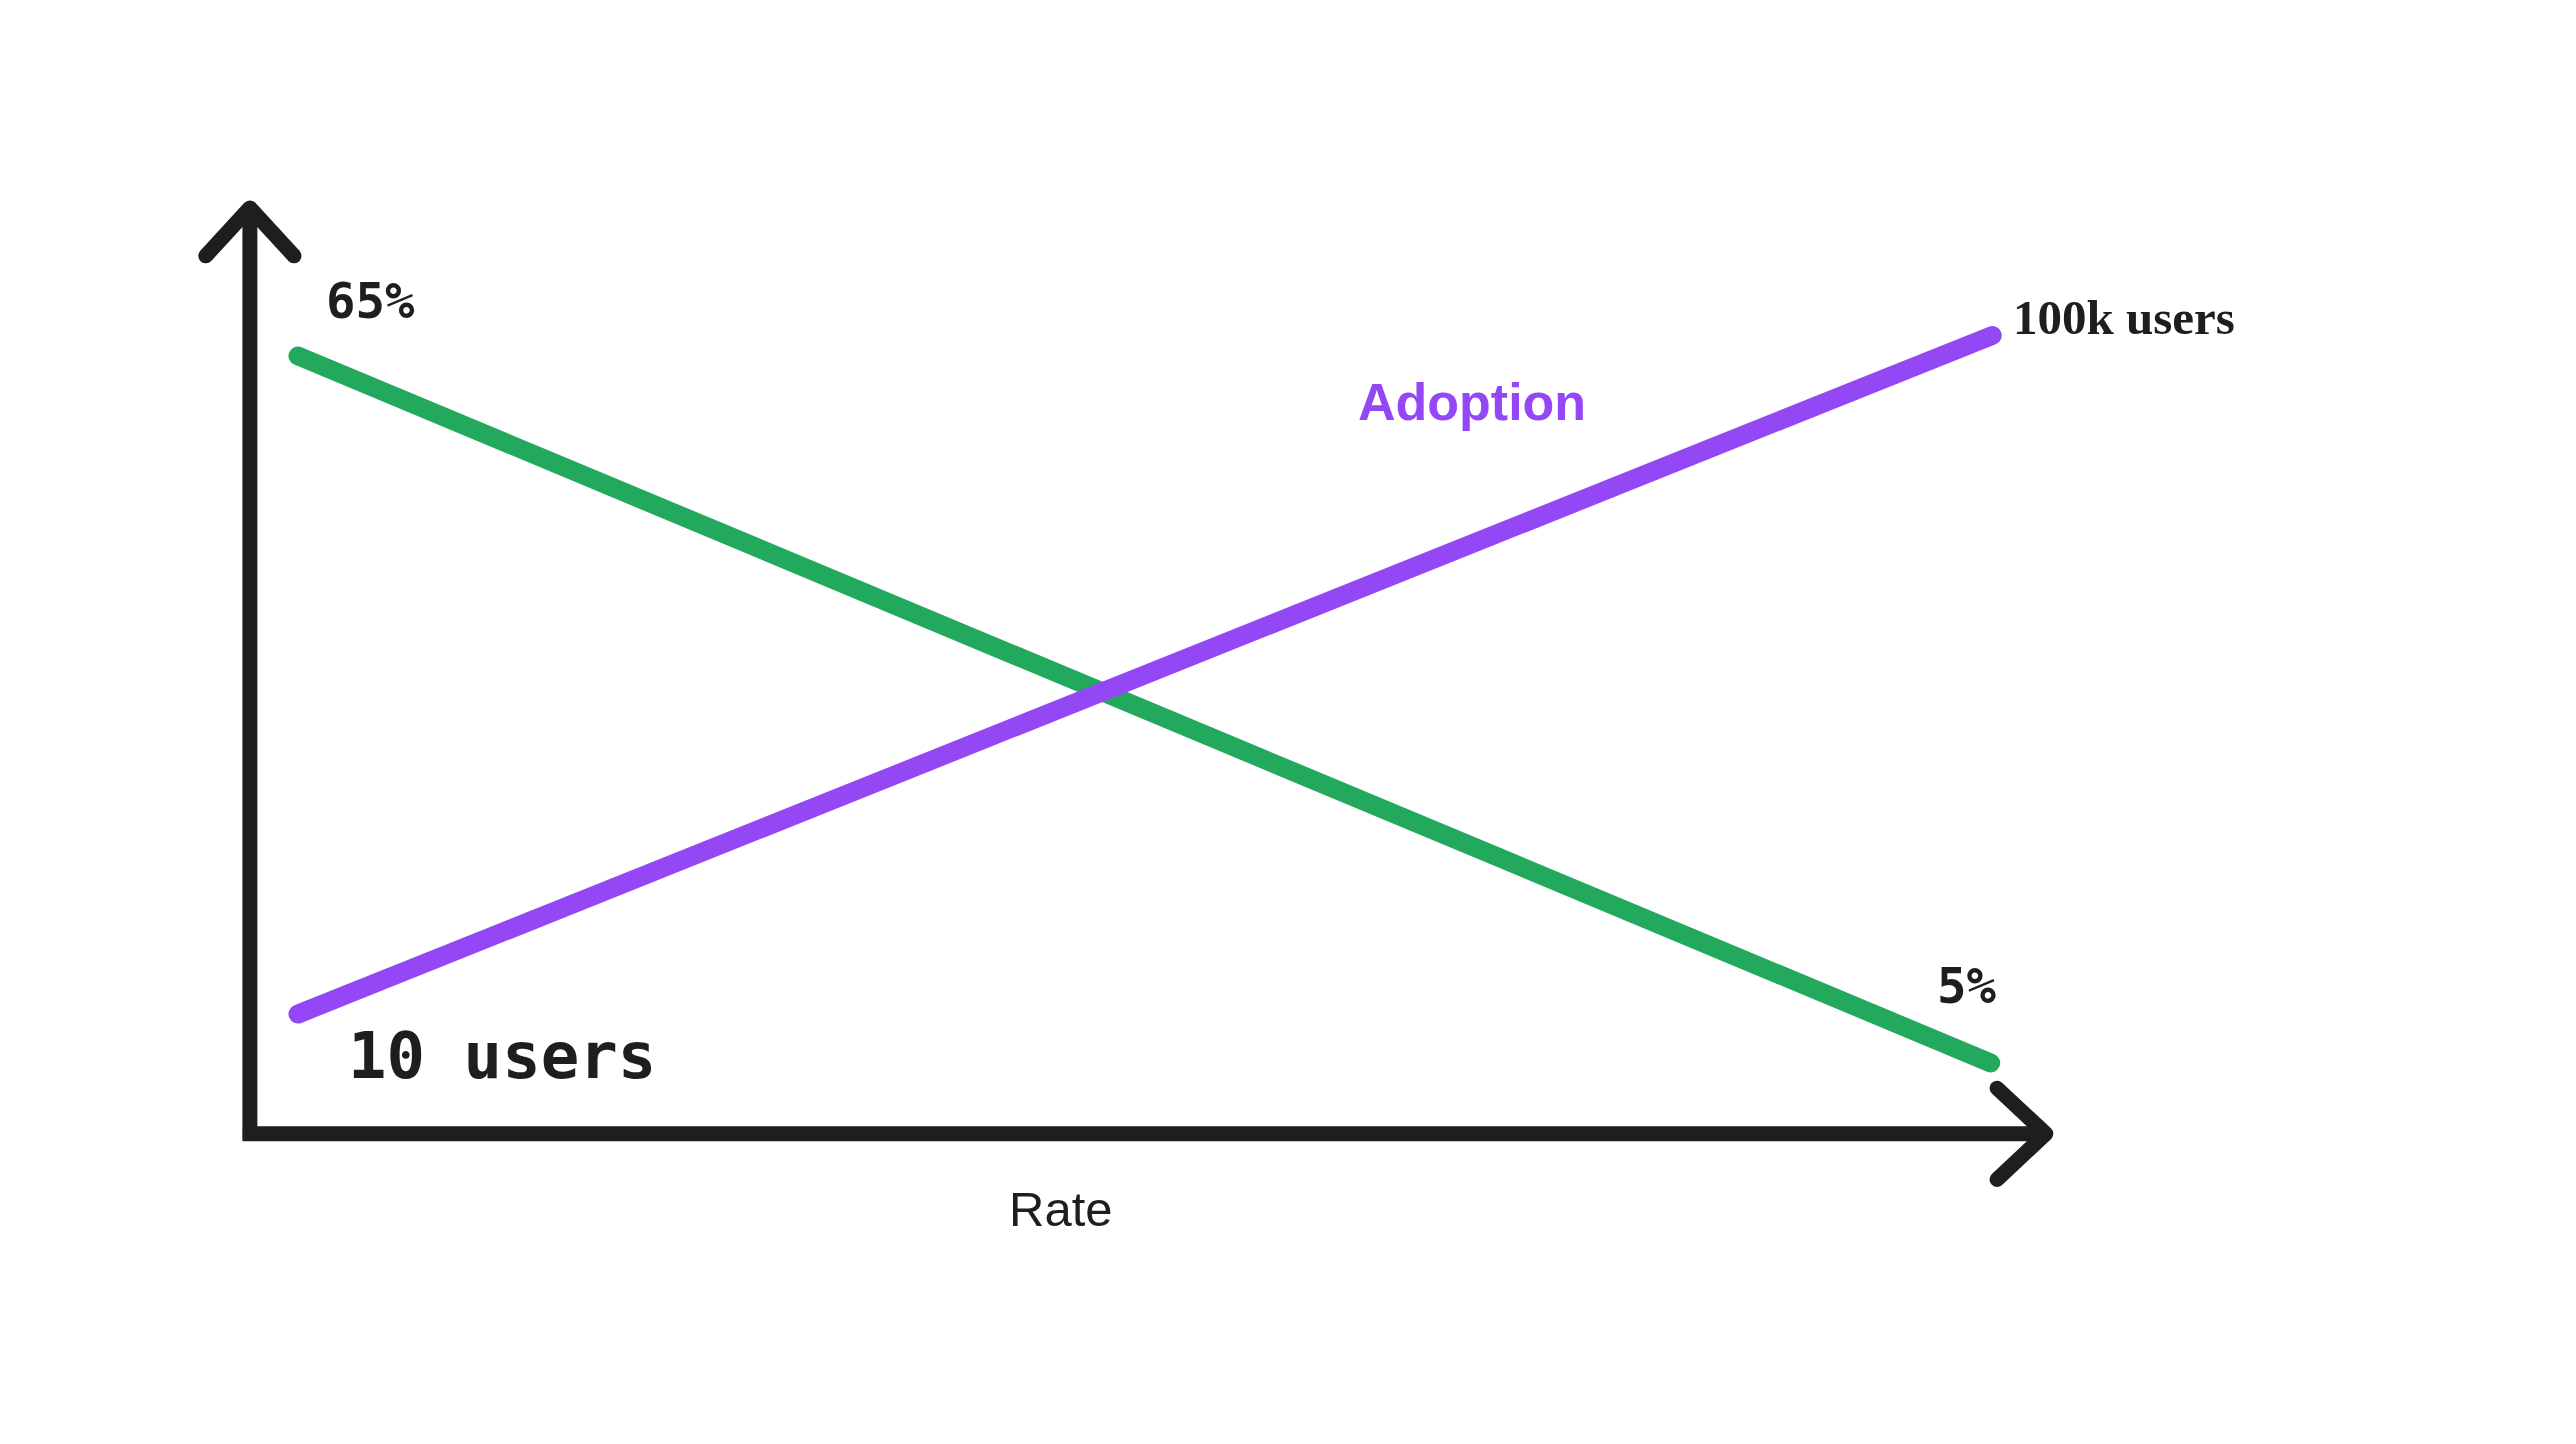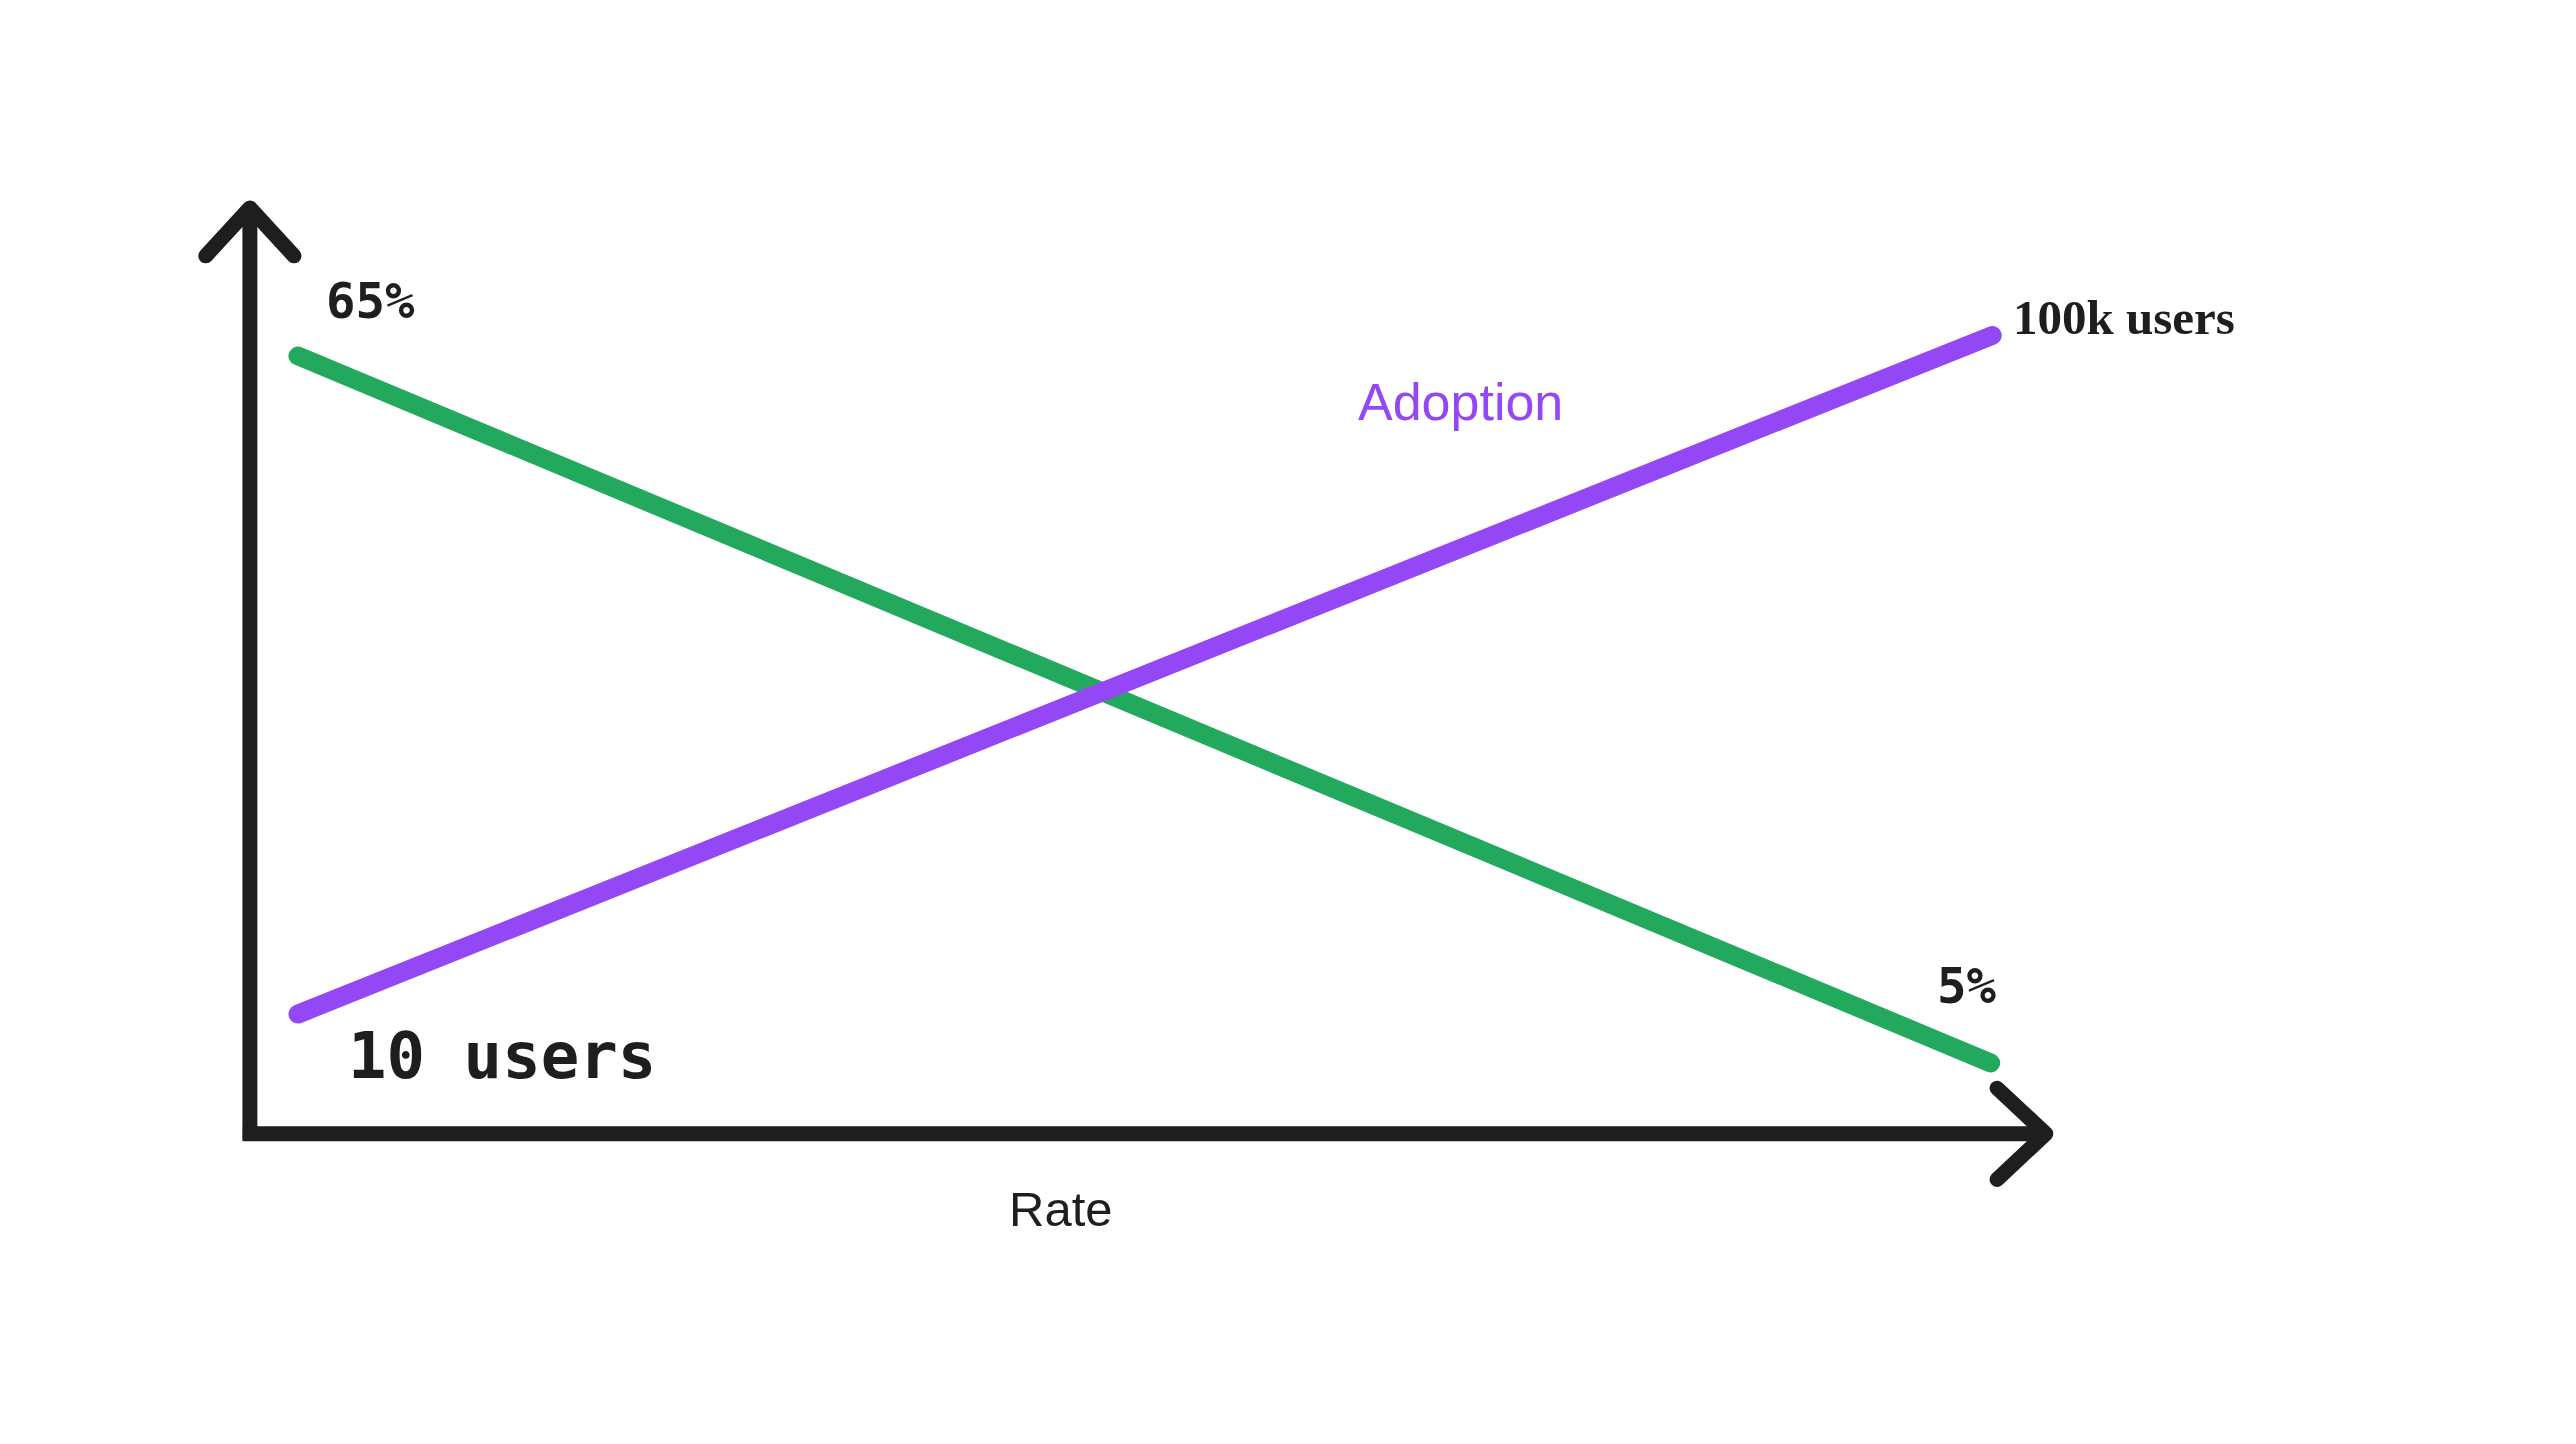--- a/index.html
+++ b/index.html
@@ -41,21 +41,21 @@
     font-weight: 400;
   }
 
   
   #label-80pct   { left: 326px;  top: 277px;  font-size: 49px; color: #1e1e1e; }
   #label-100k    { left: 2013px; top: 293px;  font-size: 49px; color: #1e1e1e; font-family: Liberation Serif, serif; }
   #label-10users { left: 348px;  top: 1024px; font-size: 64px; color: #1e1e1e; }
   #label-5pct    { left: 1937px; top: 962px; font-size: 49px; color: #1e1e1e; }
 
   #label-series-green  { left: 605px;  top: 376px;  font-size: 52px; }
-  #label-series-purple { left: 1358px; top: 376px;  font-size: 52px; }
+  #label-series-purple { left: 1358px; top: 376px;  font-size: 52px; font-weight: bold; }
 
   #label-xaxis { left: 1009px; top: 1185px; font-size: 49px; color: #1e1e1e; }
 </style>
 </head>
 <body>
 
 <div id="stage" style="background: rgb(255, 255, 255);">
 
   <svg id="chart-svg" viewBox="0 0 3271 1834">
 

